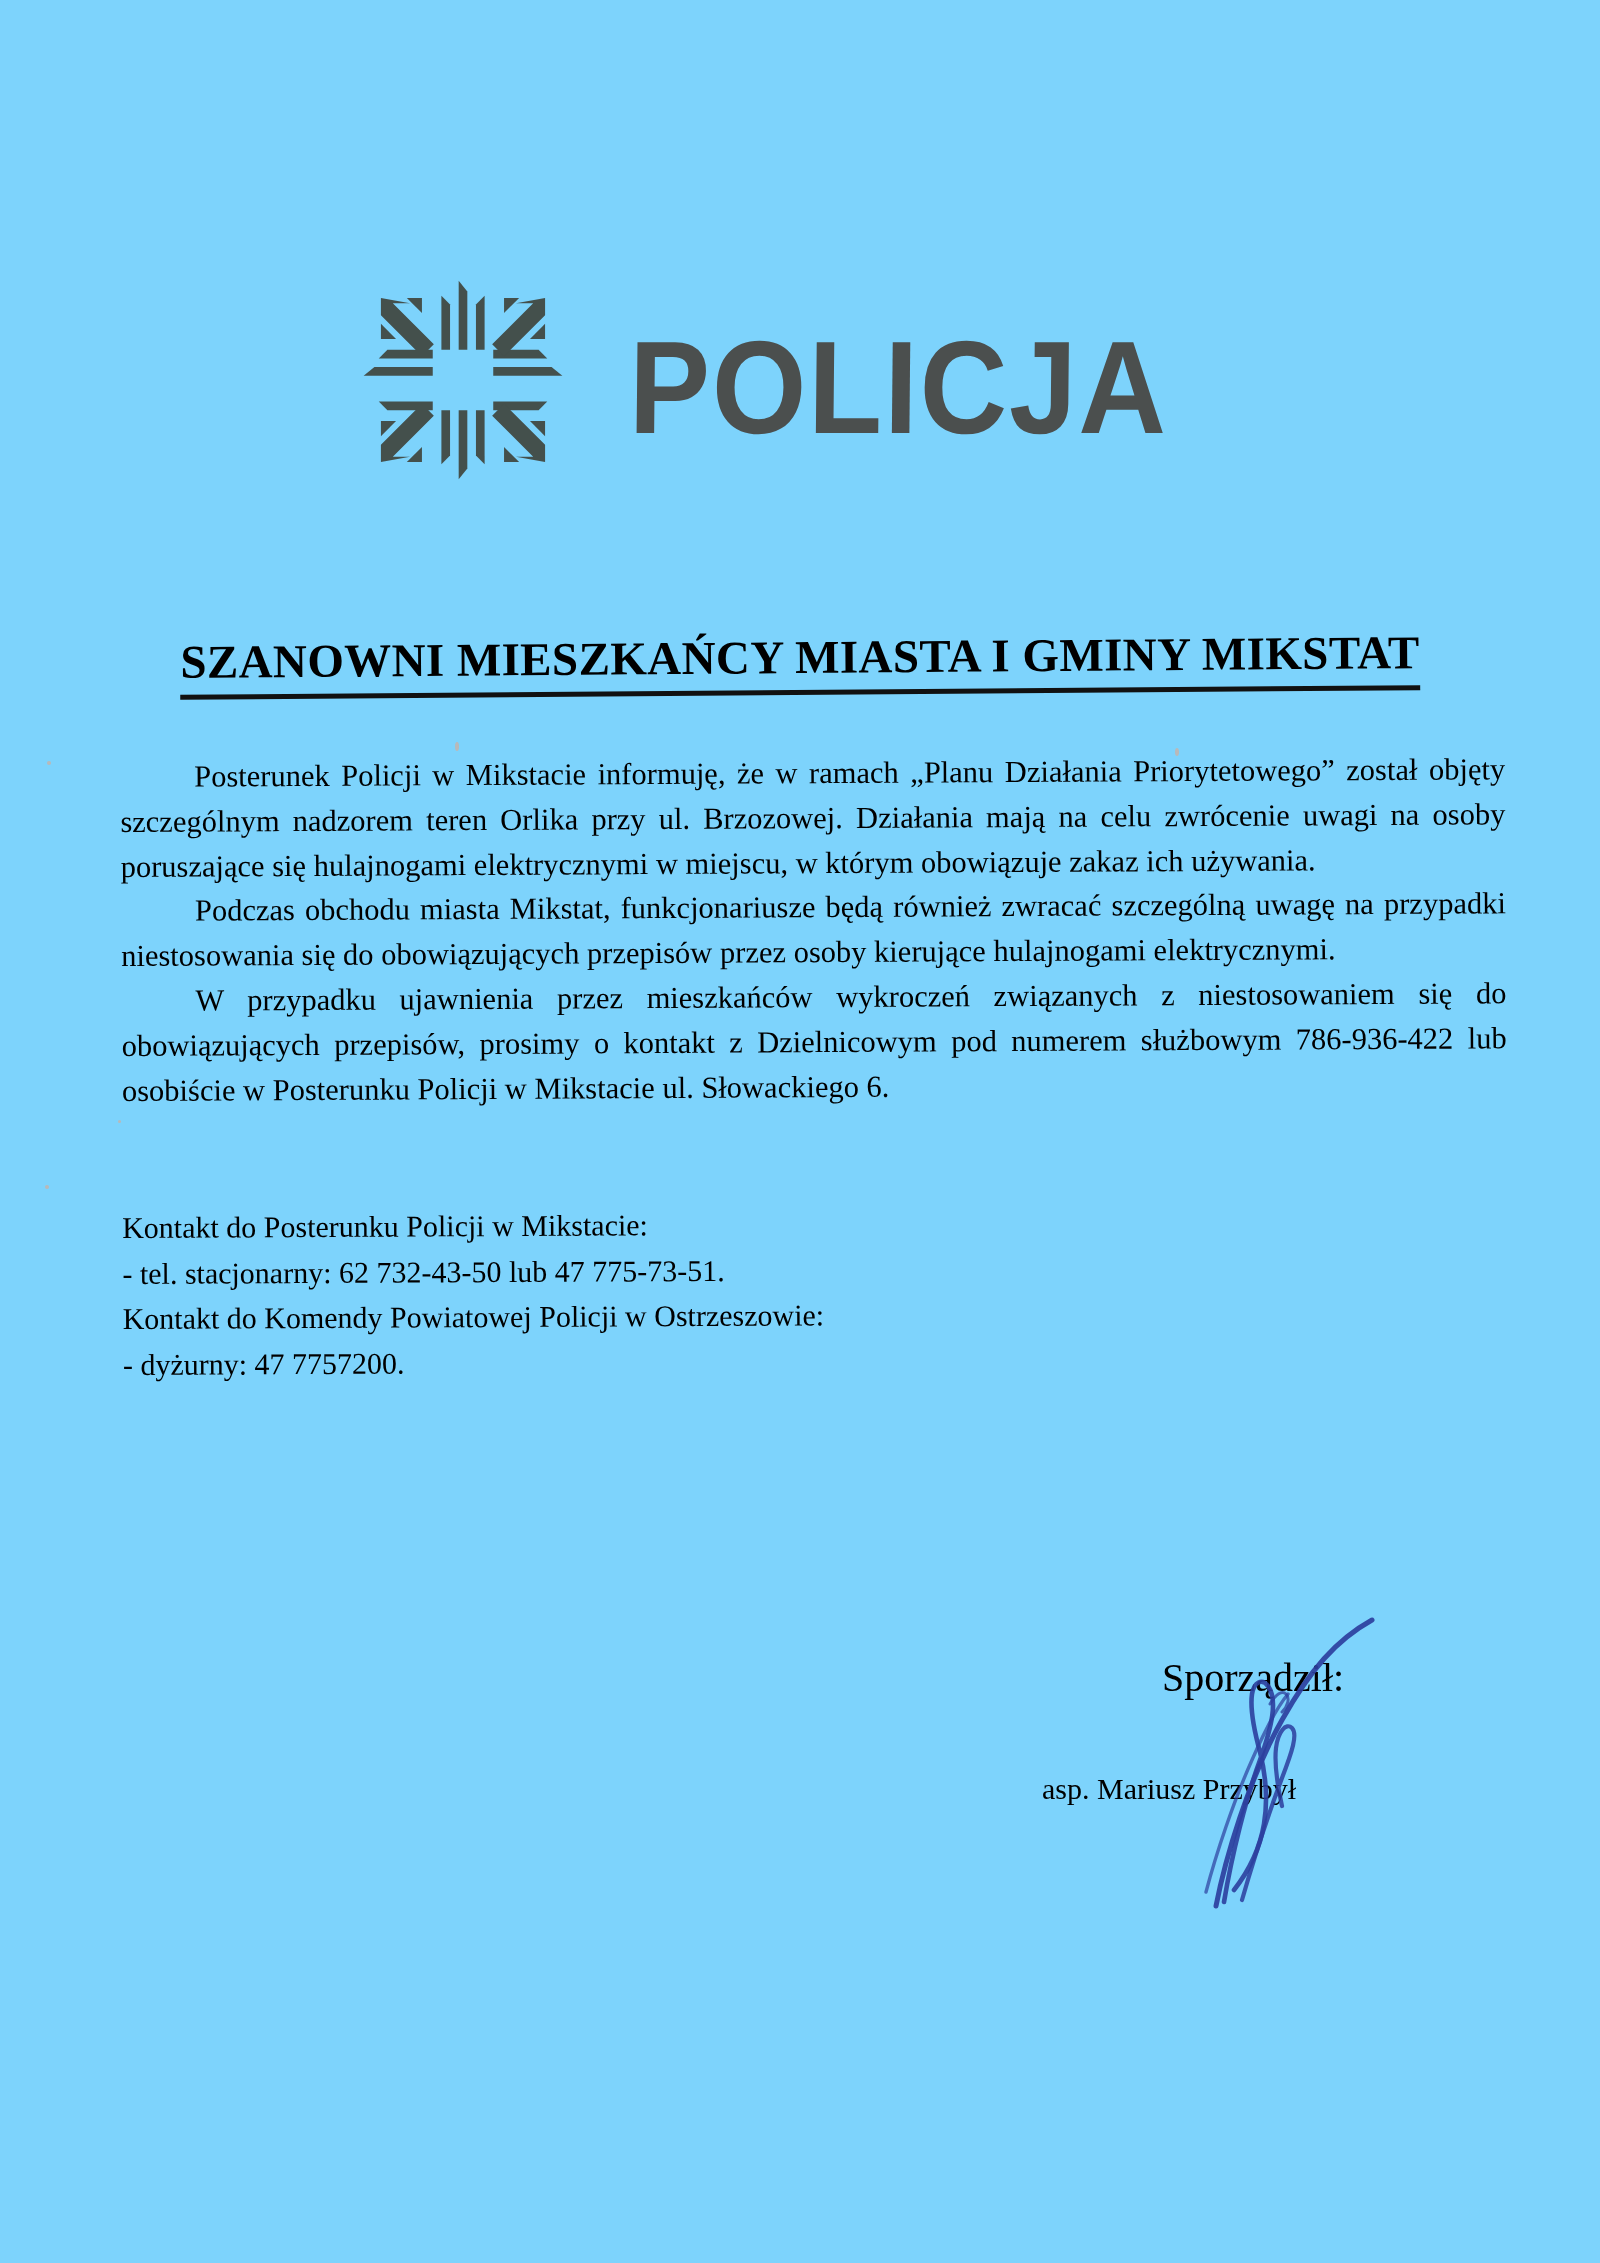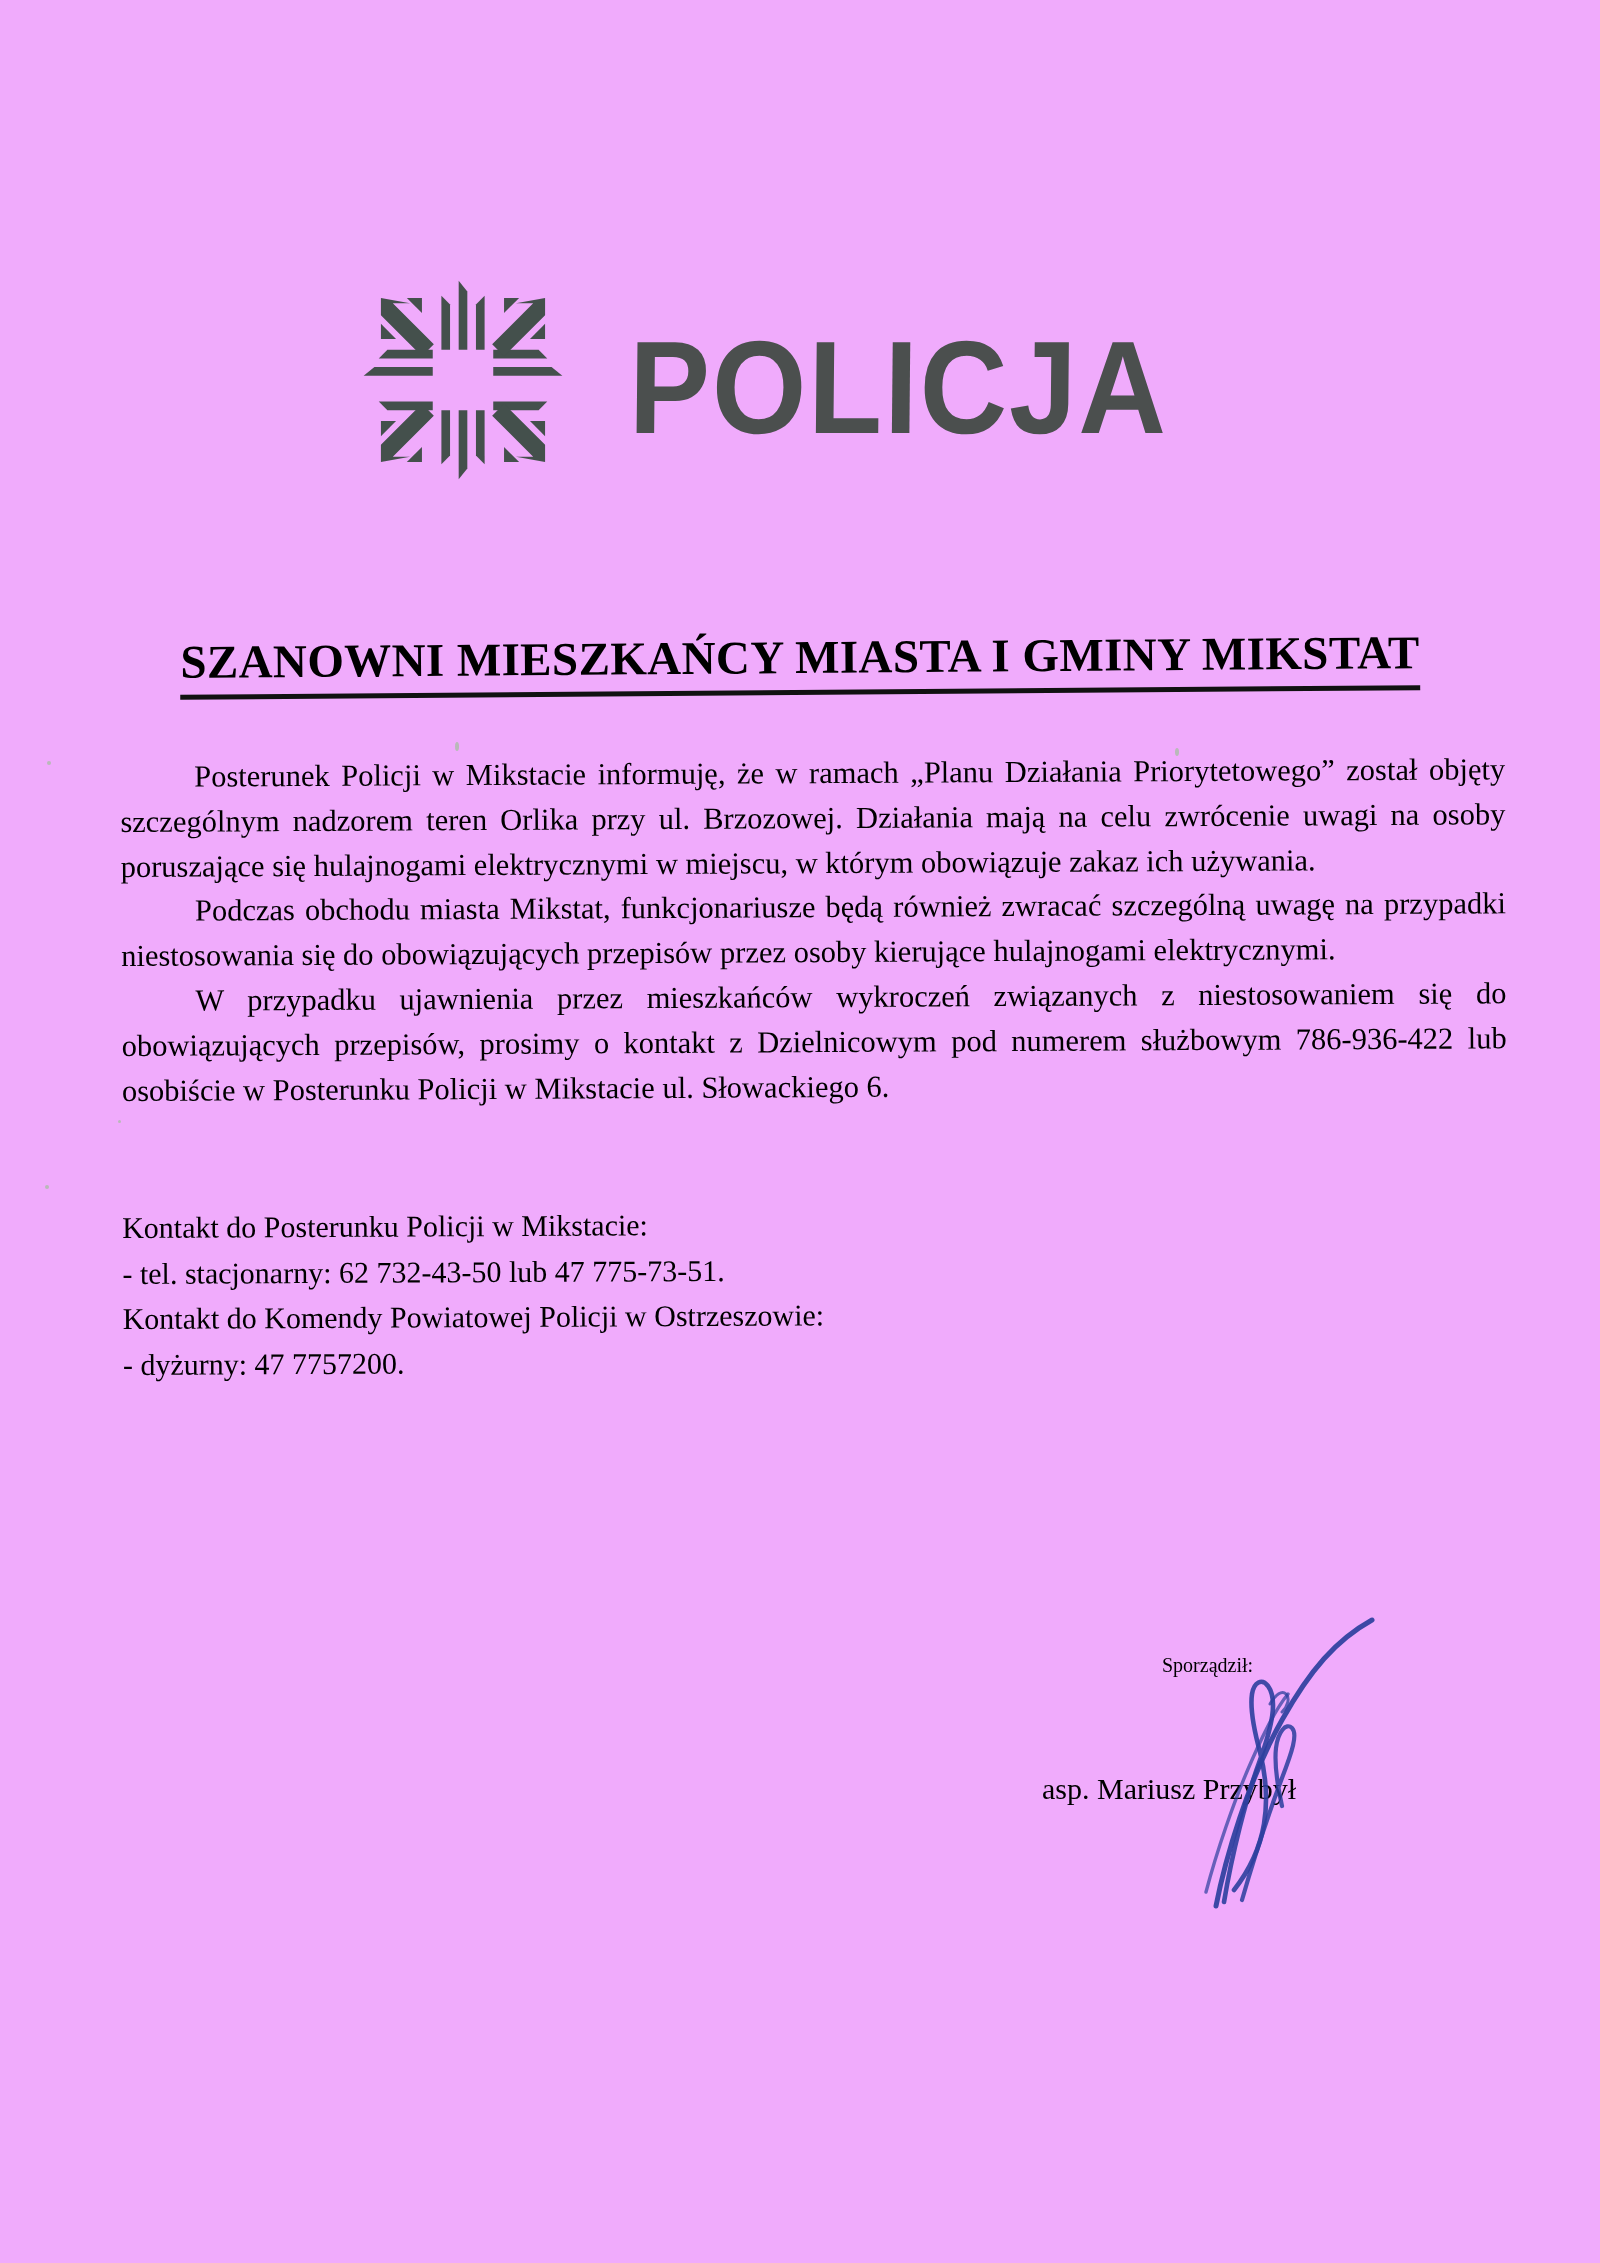--- a/index.html
+++ b/index.html
@@ -12,21 +12,21 @@
     height: 2263px;
     position: relative;
     font-family: "Liberation Serif", "DejaVu Serif", serif;
     color: #000000;
     overflow: hidden;
   }
 
   .page {
     position: absolute;
     inset: 0;
-    background: #f0abfc;
+    background: #7dd3fc;
   }
 
   
   .logo-block {
     position: absolute;
     left: 355px;
     top: 265px;
     width: 900px;
     height: 230px;
     display: flex;
@@ -108,21 +108,21 @@
     position: absolute;
     left: 1020px;
     top: 1640px;
     width: 470px;
     height: 260px;
   }
   .sig-line1 {
     position: absolute;
     left: 142px;
     top: 14px;
-    font-size: 20px;
+    font-size: 40px;
     white-space: nowrap;
   }
   .sig-line2 {
     position: absolute;
     left: 22px;
     top: 132px;
     font-size: 30px;
     white-space: nowrap;
   }
   .sig-ink {

